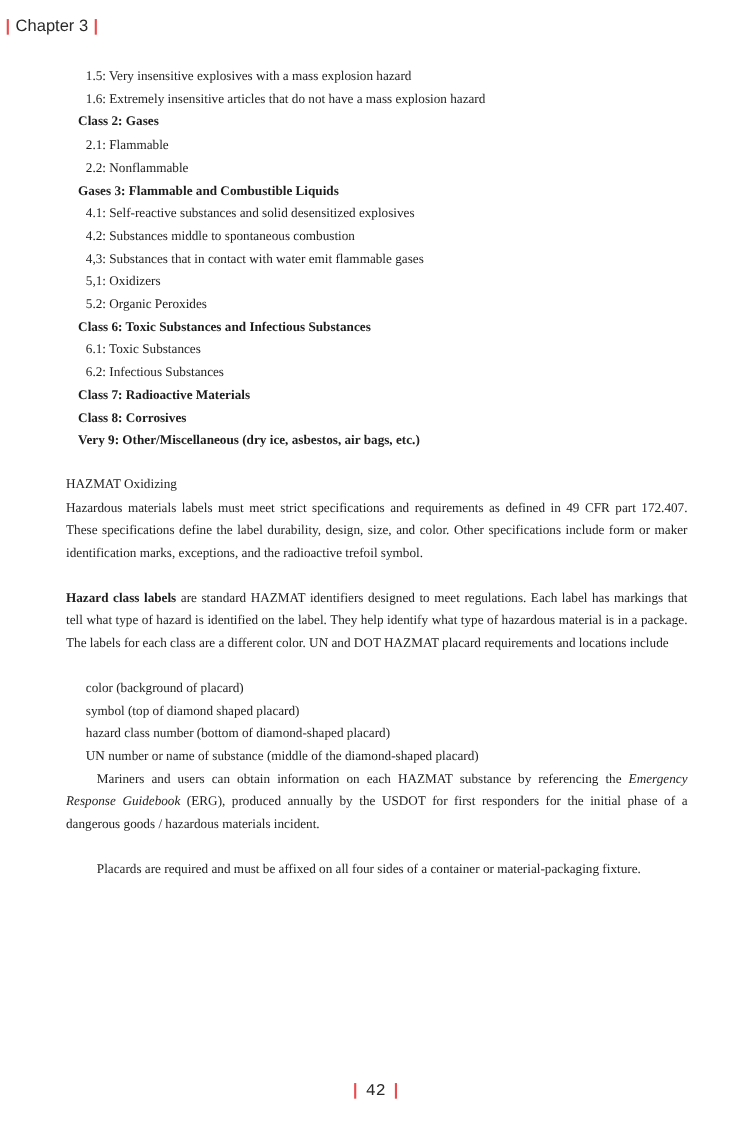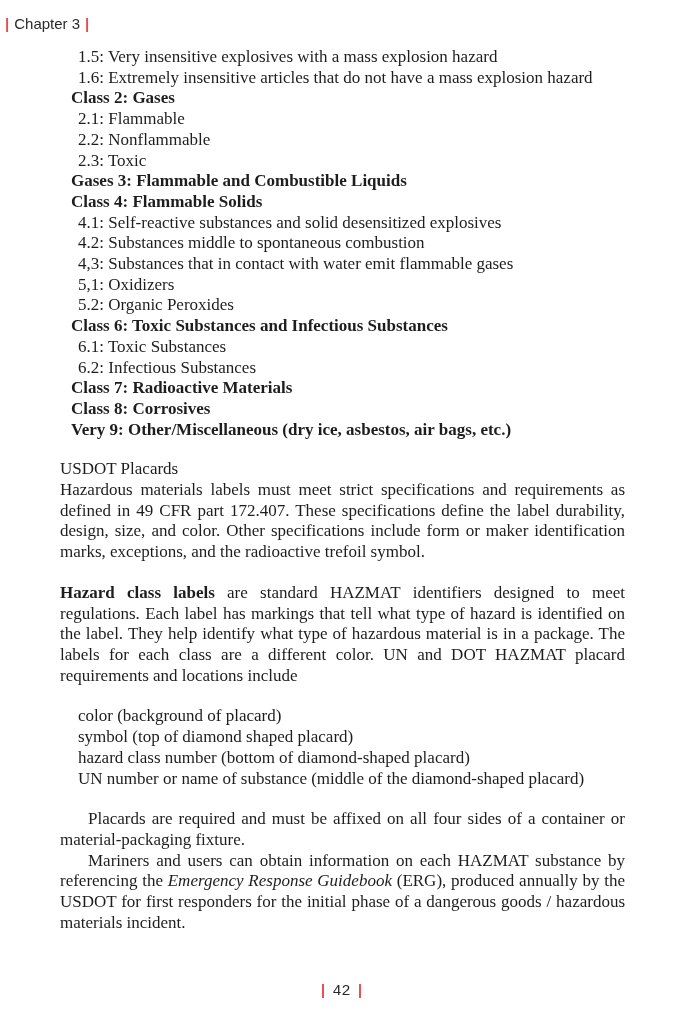--- a/index.html
+++ b/index.html
@@ -18,22 +18,22 @@
     font-family: "Liberation Sans", sans-serif;
     font-size: 15px;
     color: #2a2a2a;
   }
   .pipe {
     color: #ed4a4f;
     font-weight: bold;
     padding: 0 5px;
   }
   .content {
-    margin: 15px 58px 0 60px;
-    font-size: 17px;
+    margin: 27px 58px 0 60px;
+    font-size: 12px;
     line-height: 20.7px;
   }
   .class-line { white-space: nowrap; }
   .class-line.heading { font-weight: bold; padding-left: 11px; }
   .class-line.sub { padding-left: 18px; }
   .section-heading { margin-top: 19px; }
   p.body-para {
     margin: 0;
     text-align: justify;
   }
@@ -62,50 +62,48 @@
 </div>
 
 <div class="content">
 
   <div>
     <div class="class-line sub">1.5: Very insensitive explosives with a mass explosion hazard</div>
     <div class="class-line sub">1.6: Extremely insensitive articles that do not have a mass explosion hazard</div>
     <div class="class-line heading">Class 2: Gases</div>
     <div class="class-line sub">2.1: Flammable</div>
     <div class="class-line sub">2.2: Nonflammable</div>
-    <div class="class-line sub">2.3: Toxic</div>
     <div class="class-line heading">Gases 3: Flammable and Combustible Liquids</div>
-    <div class="class-line heading">Class 4: Flammable Solids</div>
     <div class="class-line sub">4.1: Self-reactive substances and solid desensitized explosives</div>
     <div class="class-line sub">4.2: Substances middle to spontaneous combustion</div>
     <div class="class-line sub">4,3: Substances that in contact with water emit flammable gases</div>
     <div class="class-line sub">5,1: Oxidizers</div>
     <div class="class-line sub">5.2: Organic Peroxides</div>
     <div class="class-line heading">Class 6: Toxic Substances and Infectious Substances</div>
     <div class="class-line sub">6.1: Toxic Substances</div>
     <div class="class-line sub">6.2: Infectious Substances</div>
     <div class="class-line heading">Class 7: Radioactive Materials</div>
     <div class="class-line heading">Class 8: Corrosives</div>
     <div class="class-line heading">Very 9: Other/Miscellaneous (dry ice, asbestos, air bags, etc.)</div>
   </div>
 
-  <div class="section-heading">USDOT Placards</div>
+  <div class="section-heading">HAZMAT Oxidizing</div>
 
   <p class="body-para">Hazardous materials labels must meet strict specifications and requirements as defined in 49 CFR part 172.407. These specifications define the label durability, design, size, and color. Other specifications include form or maker identification marks, exceptions, and the radioactive trefoil symbol.</p>
 
   <p class="body-para gap-above"><span class="bold-lead">Hazard class labels</span><span> are standard HAZMAT identifiers designed to meet regulations. Each label has markings that tell what type of hazard is identified on the label. They help identify what type of hazardous material is in a package. The labels for each class are a different color. UN and DOT HAZMAT placard requirements and locations include</span></p>
 
   <div class="req-list">
     <div class="req-item">color (background of placard)</div>
     <div class="req-item">symbol (top of diamond shaped placard)</div>
     <div class="req-item">hazard class number (bottom of diamond-shaped placard)</div>
     <div class="req-item">UN number or name of substance (middle of the diamond-shaped placard)</div>
   </div>
 
+  <p class="body-para indented"><span>Mariners and users can obtain information on each HAZMAT substance by referencing the </span><span class="italic-title">Emergency Response Guidebook</span><span> (ERG), produced annually by the USDOT for first responders for the initial phase of a dangerous goods / hazardous materials incident.</span></p>
+
   <p class="body-para indented gap-above">Placards are required and must be affixed on all four sides of a container or material-packaging fixture.</p>
-
-  <p class="body-para indented"><span>Mariners and users can obtain information on each HAZMAT substance by referencing the </span><span class="italic-title">Emergency Response Guidebook</span><span> (ERG), produced annually by the USDOT for first responders for the initial phase of a dangerous goods / hazardous materials incident.</span></p>
 
 </div>
 
 <div class="page-footer">
   <span class="pipe">|</span><span>42</span><span class="pipe">|</span>
 </div>
 
 </body></html>

